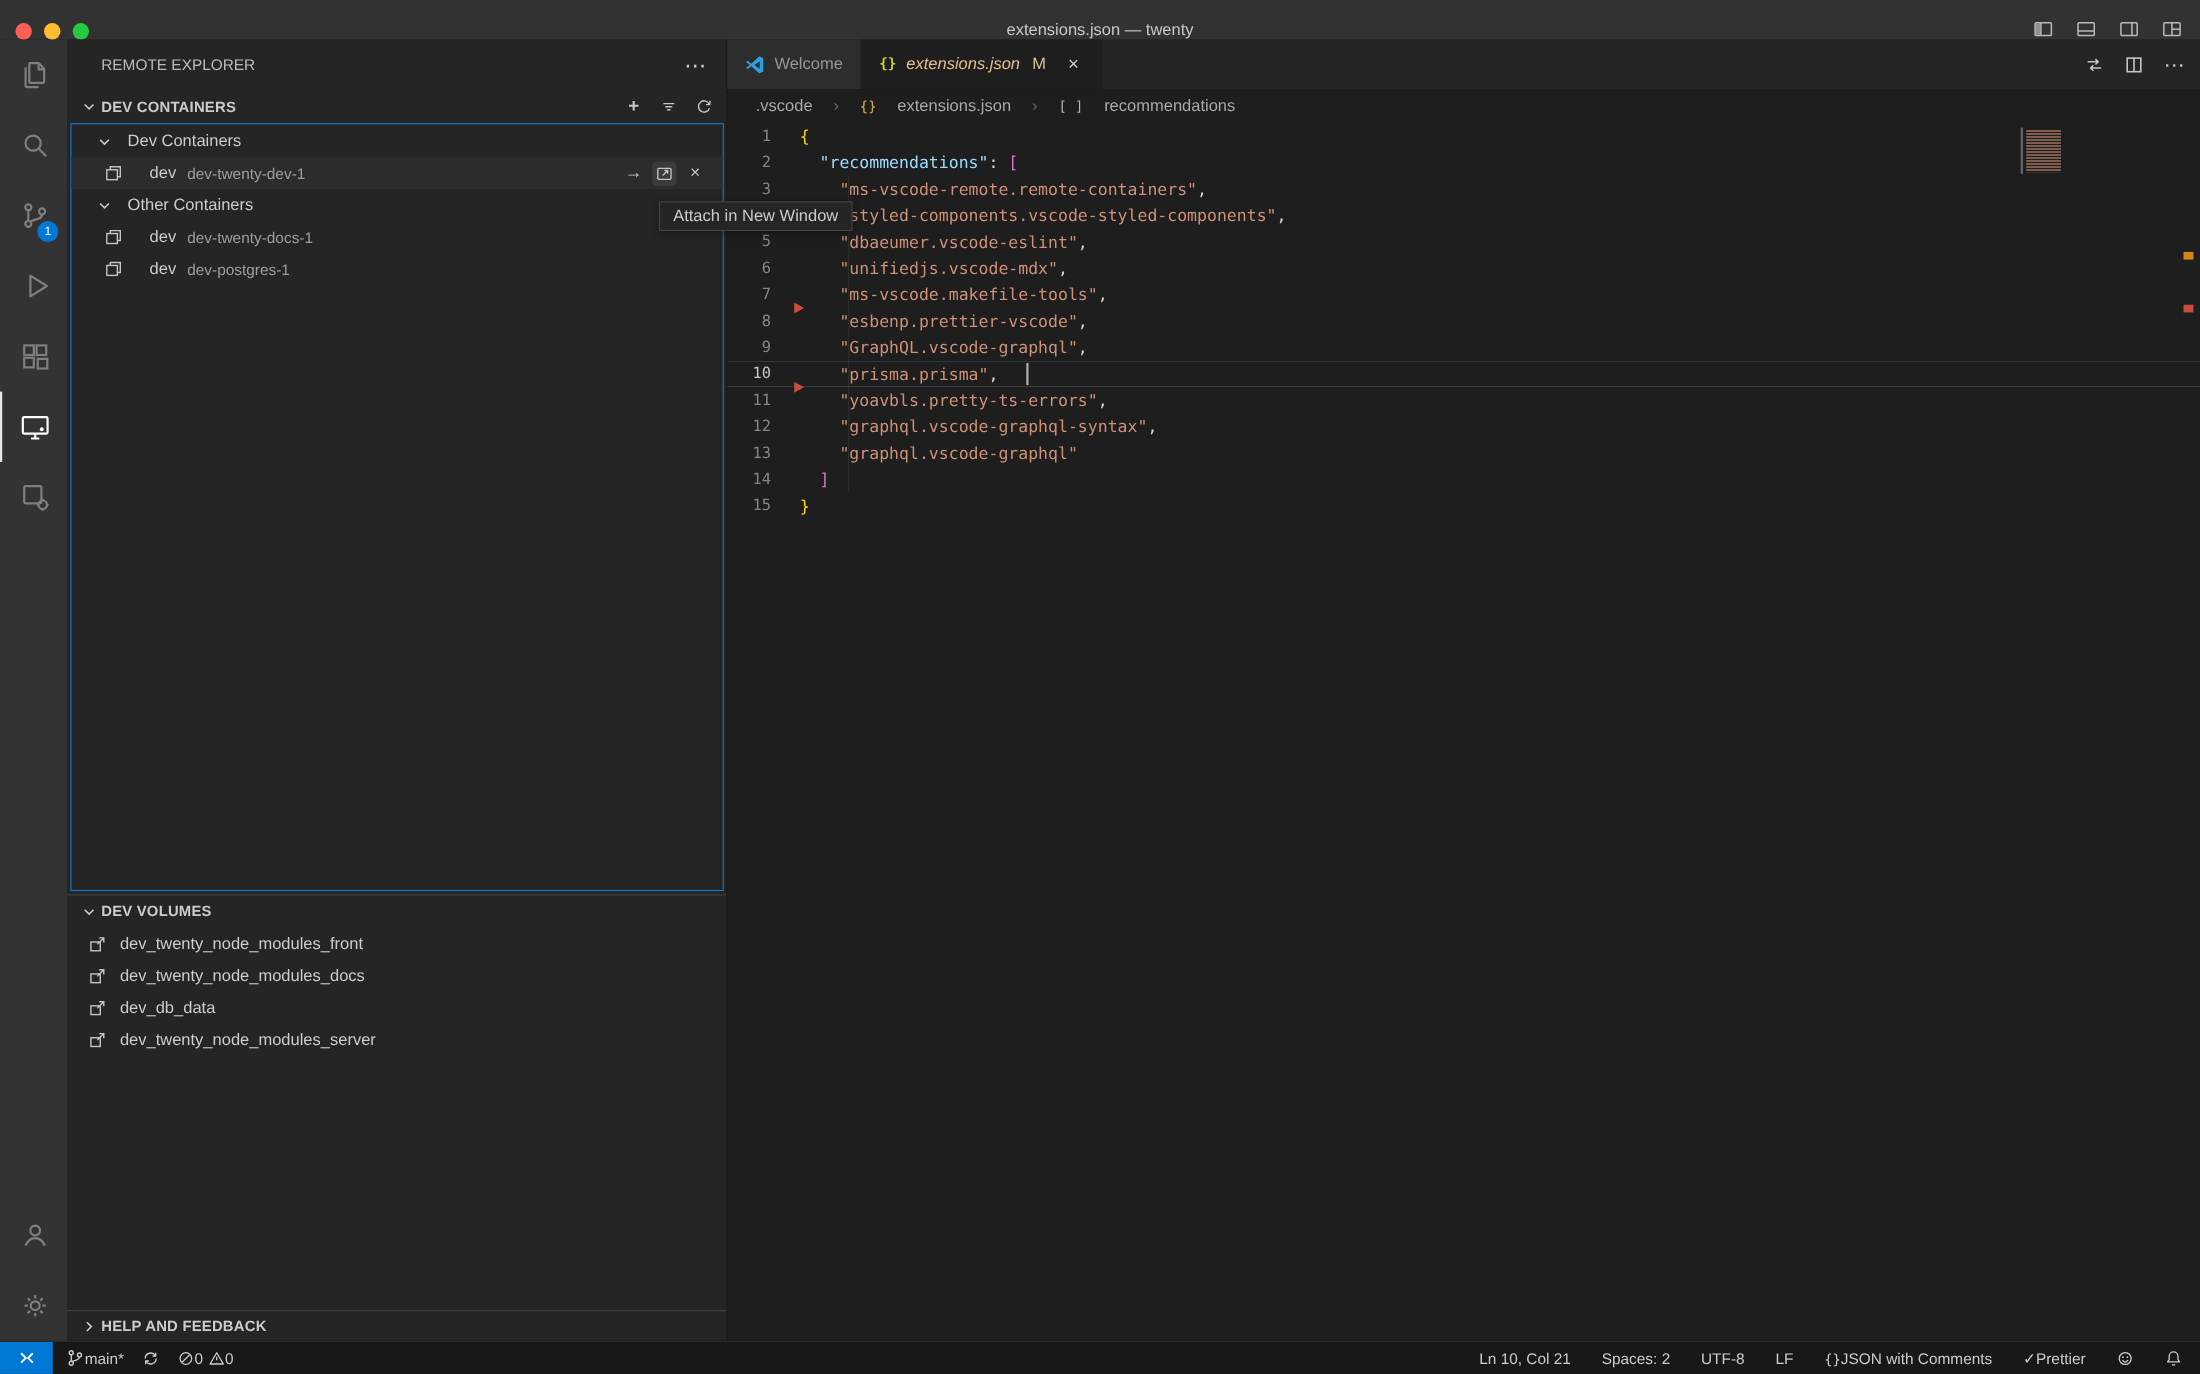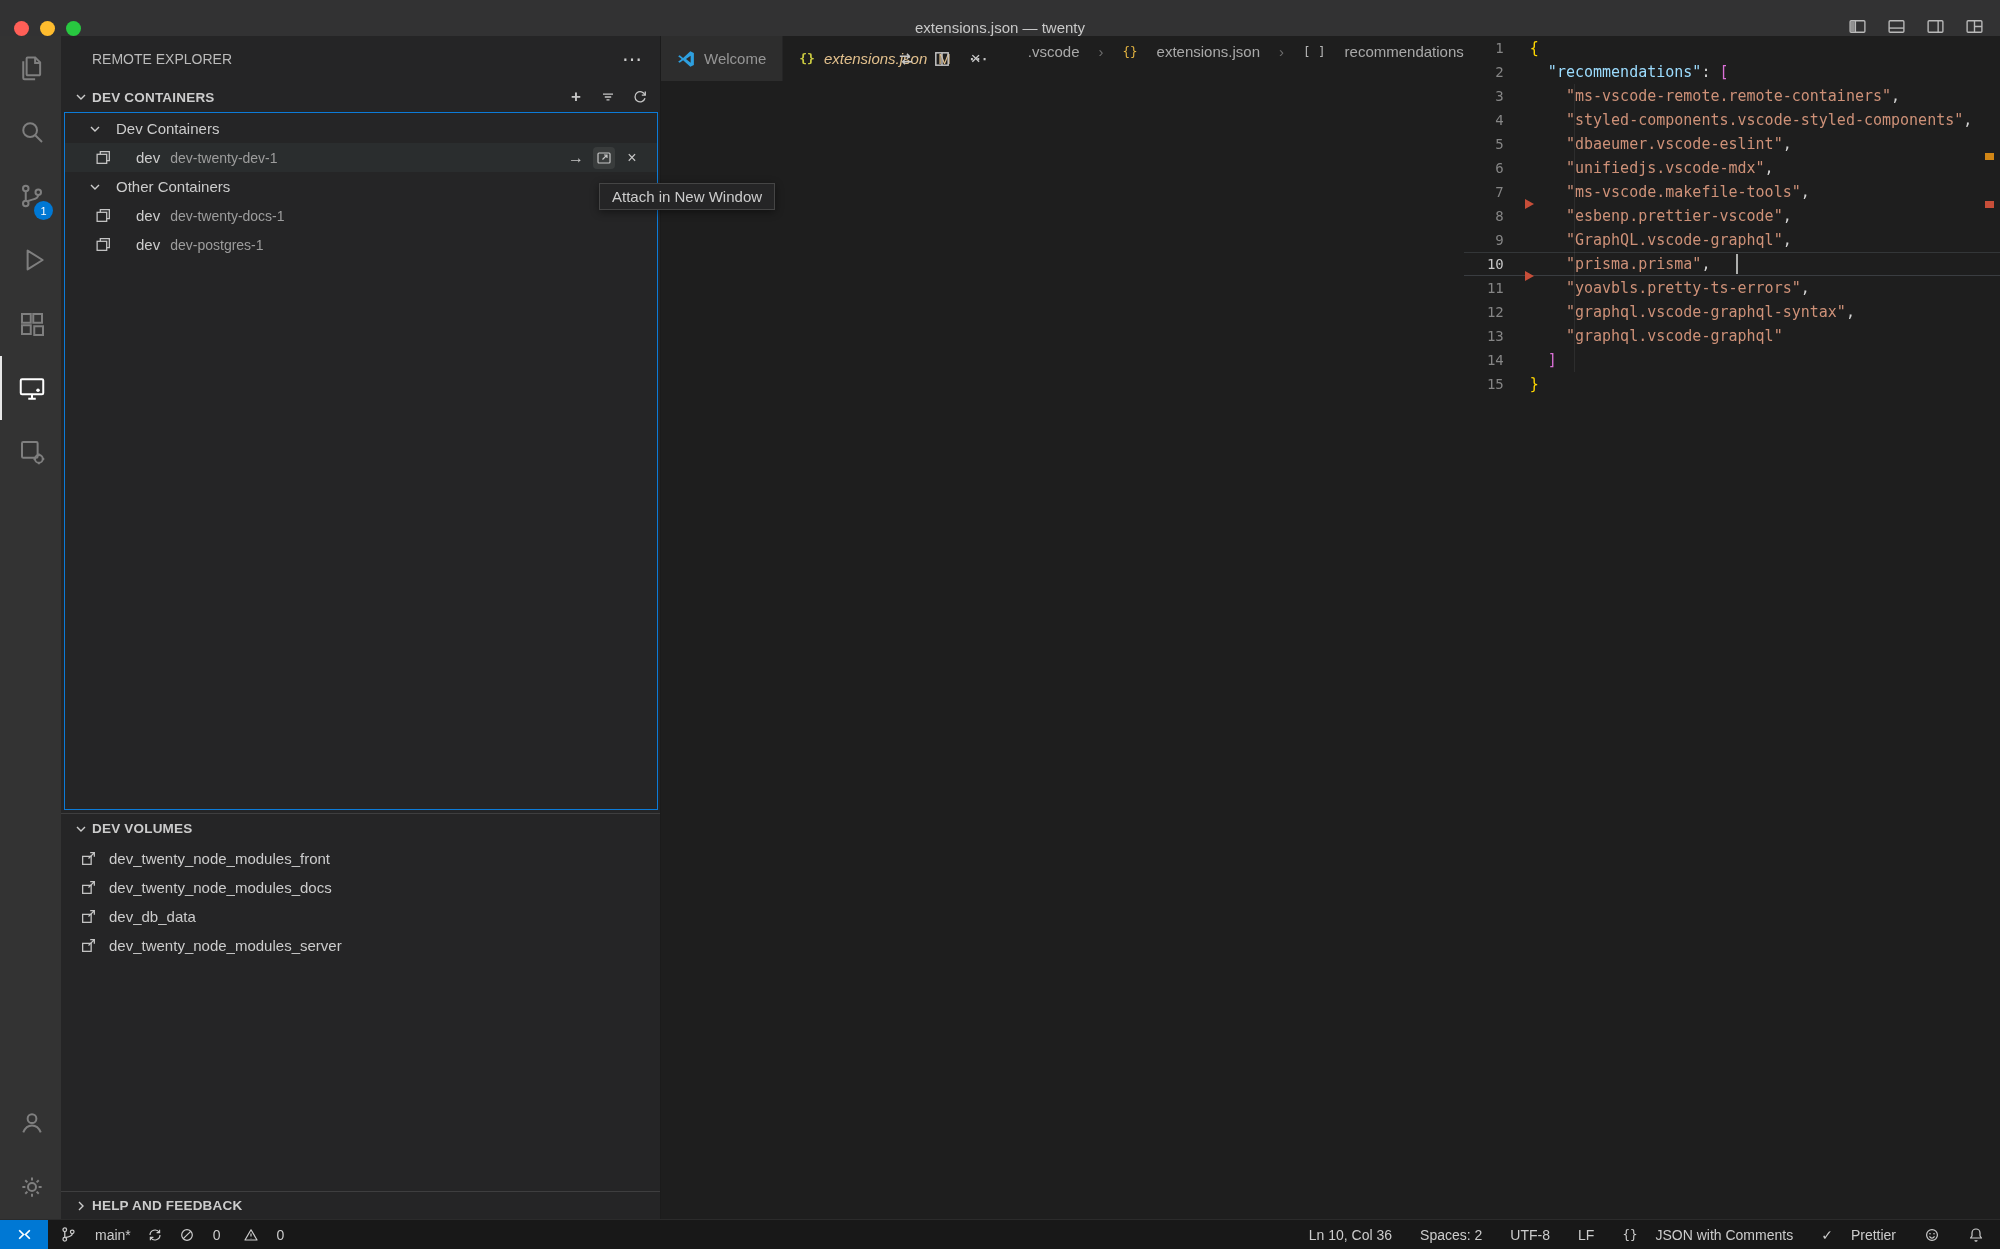--- a/index.html
+++ b/index.html
@@ -52,21 +52,21 @@
   .ra.ra-hover { background:rgba(90,93,94,.31); }
 
   .pane-volumes { position:absolute; top:777px; left:0; right:0; }
   .vol-row { height:29px; display:flex; align-items:center; cursor:pointer; }
   .vol-row .v-icon { margin-left:19px; }
   .vol-row .v-label { margin-left:12px; color:#cccccc; }
   .pane-sep { border-top:1px solid rgba(128,128,128,.28); }
   .pane-help { position:absolute; top:1155px; left:0; right:0; height:28px; }
 
   
-  .editor { flex:1; display:flex; background:#1e1e1e; min-width:0; }
+  .editor { flex:1; display:flex; flex-direction:column; background:#1e1e1e; min-width:0; }
   .tabbar { height:45px; background:#252526; display:flex; position:relative; flex:none; }
   .tab { height:45px; display:flex; align-items:center; padding:0 16px; gap:9px; font-size:15px; cursor:pointer; }
   .tab.inactive { background:#2d2d2d; color:#969696; border-right:1px solid #252526; }
   .tab.active { background:#1e1e1e; color:#e2c08d; }
   .tab .fname { font-style:italic; }
   .tab .mod { color:#e2c08d; margin-left:2px; }
   .tab .tclose { color:#cccccc; margin-left:6px; font-size:17px; width:20px; height:20px; display:flex; align-items:center; justify-content:center; border-radius:4px; }
   .tab-json-icon { color:#cbcb41; font-weight:700; font-size:13px; font-family:"DejaVu Sans Mono", monospace; }
   .tabbar-actions { position:absolute; right:14px; top:0; height:45px; display:flex; align-items:center; gap:18px; color:#c5c5c5; }
   .tabbar-actions .more { font-size:19px; cursor:pointer; }
@@ -97,21 +97,21 @@
     background-position:4px 0, 9px 2px;
     background-repeat:no-repeat;
   }
   .ov-mark { position:absolute; right:6px; width:9px; height:7px; }
 
   
   .statusbar { height:30px; background:#181818; border-top:1px solid #2b2b2b; display:flex; align-items:center; font-size:14px; color:#cccccc; }
   .sb-remote { width:48px; height:100%; background:#0078d4; color:#fff; display:flex; align-items:center; justify-content:center; cursor:pointer; flex:none; }
   .sb-left { display:flex; align-items:center; gap:16px; padding-left:12px; }
   .sb-right { margin-left:auto; display:flex; align-items:center; gap:28px; padding-right:16px; }
-  .sb-item { display:flex; align-items:center; gap:18px; cursor:pointer; white-space:nowrap; }
+  .sb-item { display:flex; align-items:flex-end; gap:0; cursor:pointer; white-space:nowrap; }
   .sb-braces { font-family:"DejaVu Sans Mono", monospace; font-size:12.5px; }
 
   
   .tooltip { position:absolute; left:599px; top:183px; height:27px; padding:0 12px; display:flex; align-items:center;
     background:#252526; border:1px solid #454545; color:#cccccc; font-size:15px; z-index:50; box-shadow:0 2px 8px rgba(0,0,0,.45); }
 </style>
 </head>
 <body>
 
 <div class="app">
@@ -463,21 +463,21 @@
           </svg>
         <span>0</span>
         <svg width="16" height="16" viewBox="0 0 16 16" fill="none" stroke="currentColor" stroke-width="1.2" style="margin-left:4px;">
             <path d="M8 2.8 14 13H2z" stroke-linejoin="round"></path>
             <path d="M8 6.4v3.1M8 11.2v.2"></path>
           </svg>
         <span>0</span>
       </span>
     </div>
     <div class="sb-right">
-      <span class="sb-item">Ln 10, Col 36</span>
+      <span class="sb-item">Ln 10, Col 21</span>
       <span class="sb-item">Spaces: 2</span>
       <span class="sb-item">UTF-8</span>
       <span class="sb-item">LF</span>
       <span class="sb-item">
         <span class="sb-braces">{}</span>
         <span>JSON with Comments</span>
       </span>
       <span class="sb-item">
         <span>✓</span>
         <span>Prettier</span>

